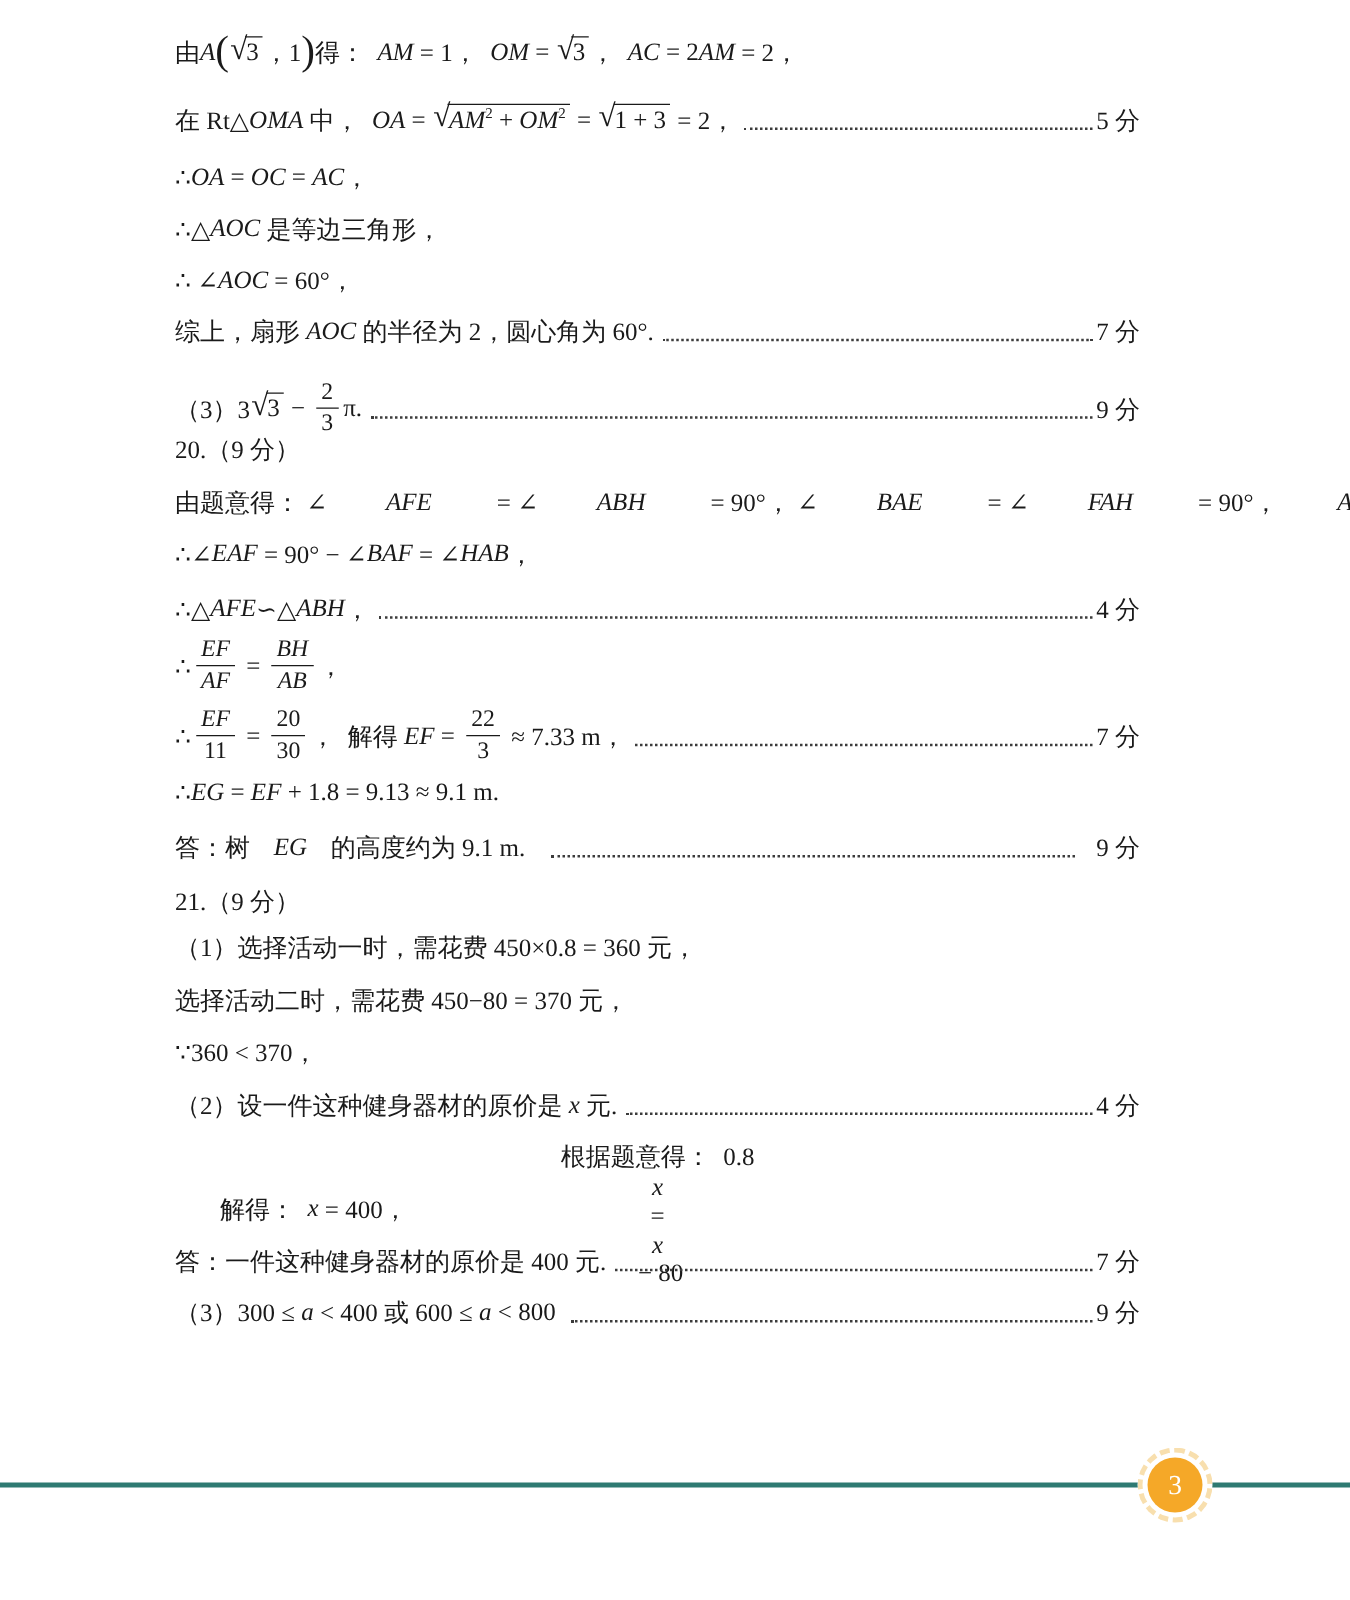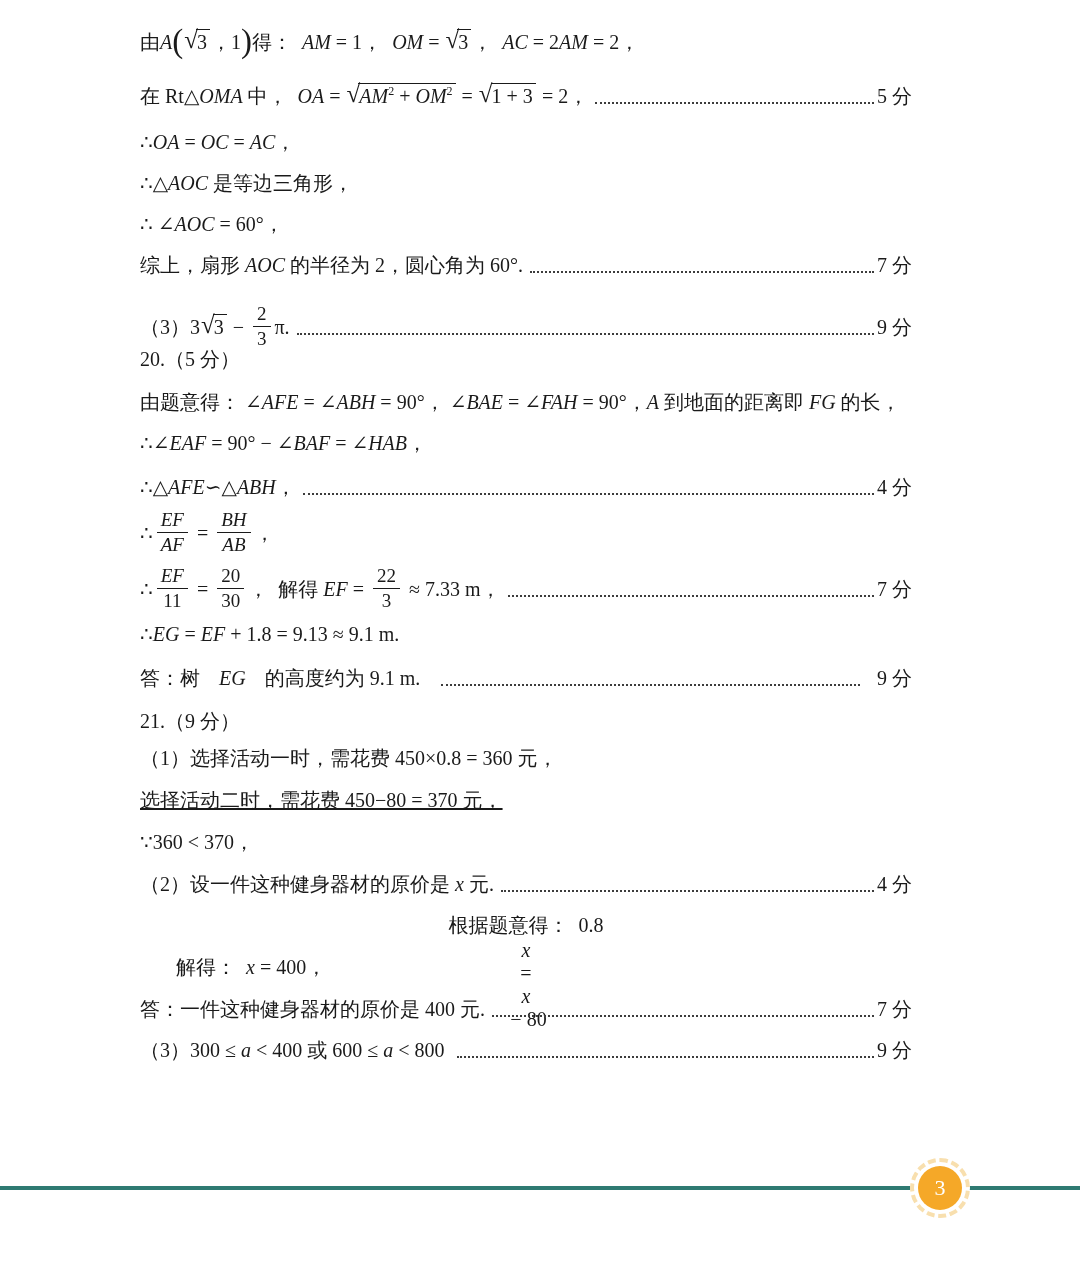--- a/index.html
+++ b/index.html
@@ -26,30 +26,30 @@
   }
   
   .line:nth-child(1){top:22px;height:40px;}
   .line:nth-child(2){top:74px;height:44px;}
   .line:nth-child(3){top:128px;height:28px;}
   .line:nth-child(4){top:169px;height:28px;}
   .line:nth-child(5){top:210px;height:28px;}
   .line:nth-child(6){top:251px;height:28px;align-items:center;}
   .line:nth-child(7){top:284px;height:54px;margin-top:16px;}
   .line:nth-child(8){top:345px;height:28px;}
-  .line:nth-child(9){top:388px;height:28px;}
+  .line:nth-child(9){top:388px;height:28px;gap:47px;}
   .line:nth-child(10){top:429px;height:28px;}
   .line:nth-child(11){top:473px;height:28px;}
   .line:nth-child(12){top:506px;height:54px;}
   .line:nth-child(13){top:562px;height:54px;}
   .line:nth-child(14){top:620px;height:28px;}
   .line:nth-child(15){top:664px;height:28px;gap:14px;}
   .line:nth-child(16){top:707px;height:28px;}
   .line:nth-child(17){top:744px;height:28px;}
-  .line:nth-child(18){top:786px;height:28px;text-decoration:underline;}
+  .line:nth-child(18){top:786px;height:28px;}
   .line:nth-child(19){top:828px;height:28px;}
   .line:nth-child(20){top:870px;height:28px;}
   .line:nth-child(21){top:912px;height:28px;flex-direction:column;}
   .line:nth-child(22){top:953px;height:28px;margin-left:36px;}
   .line:nth-child(23){top:995px;height:28px;}
   .line:nth-child(24){top:1036px;height:28px;justify-content:flex-end;}
   .line:nth-child(25){top:1052px;height:28px;}
 
   .tok{display:inline;}
   .tok.v{font-style:italic;}
@@ -99,21 +99,21 @@
 
 <div class="page">
   <div class="doc-lines">
       <div class="line"><span class="tok t">由</span><span class="tok v">A</span><span class="tok big">(</span><span class="sqrt"><span class="rad">√</span><span class="bar"><span class="tok t">3</span></span></span><span class="tok t">，1</span><span class="tok big">)</span><span class="tok t">得：  </span><span class="tok v">AM</span><span class="tok t"> = 1，  </span><span class="tok v">OM</span><span class="tok t"> = </span><span class="sqrt"><span class="rad">√</span><span class="bar"><span class="tok t">3</span></span></span><span class="tok t">，  </span><span class="tok v">AC</span><span class="tok t"> = 2</span><span class="tok v">AM</span><span class="tok t"> = 2，</span></div>
       <div class="line"><span class="tok t">在 Rt△</span><span class="tok v">OMA</span><span class="tok t"> 中，  </span><span class="tok v">OA</span><span class="tok t"> = </span><span class="sqrt"><span class="rad">√</span><span class="bar"><span class="tok v">AM</span><span class="tok sup">2</span><span class="tok t"> + </span><span class="tok v">OM</span><span class="tok sup">2</span></span></span><span class="tok t"> = </span><span class="sqrt"><span class="rad">√</span><span class="bar"><span class="tok t">1 + 3</span></span></span><span class="tok t"> = 2，</span><span class="dots"></span><span class="score">5 分</span></div>
       <div class="line"><span class="tok t">∴</span><span class="tok v">OA</span><span class="tok t"> = </span><span class="tok v">OC</span><span class="tok t"> = </span><span class="tok v">AC</span><span class="tok t">，</span></div>
       <div class="line"><span class="tok t">∴△</span><span class="tok v">AOC</span><span class="tok t"> 是等边三角形，</span></div>
       <div class="line"><span class="tok t">∴ ∠</span><span class="tok v">AOC</span><span class="tok t"> = 60°，</span></div>
       <div class="line"><span class="tok t">综上，扇形 </span><span class="tok v">AOC</span><span class="tok t"> 的半径为 2，圆心角为 60°.</span><span class="dots"></span><span class="score">7 分</span></div>
       <div class="line"><span class="tok t">（3）3</span><span class="sqrt"><span class="rad">√</span><span class="bar"><span class="tok t">3</span></span></span><span class="tok t"> − </span><span class="frac"><span class="num"><span class="tok t">2</span></span><span class="den"><span class="tok t">3</span></span></span><span class="tok t">π.</span><span class="dots"></span><span class="score">9 分</span></div>
-      <div class="line"><span class="tok t">20.（5 分）</span></div>
+      <div class="line"><span class="tok t">20.（9 分）</span></div>
       <div class="line"><span class="tok t">由题意得： ∠</span><span class="tok v">AFE</span><span class="tok t"> = ∠</span><span class="tok v">ABH</span><span class="tok t"> = 90°， ∠</span><span class="tok v">BAE</span><span class="tok t"> = ∠</span><span class="tok v">FAH</span><span class="tok t"> = 90°，</span><span class="tok v">A</span><span class="tok t"> 到地面的距离即 </span><span class="tok v">FG</span><span class="tok t"> 的长，</span></div>
       <div class="line"><span class="tok t">∴∠</span><span class="tok v">EAF</span><span class="tok t"> = 90° − ∠</span><span class="tok v">BAF</span><span class="tok t"> = ∠</span><span class="tok v">HAB</span><span class="tok t">，</span></div>
       <div class="line"><span class="tok t">∴△</span><span class="tok v">AFE</span><span class="tok t">∽△</span><span class="tok v">ABH</span><span class="tok t">，</span><span class="dots"></span><span class="score">4 分</span></div>
       <div class="line"><span class="tok t">∴</span><span class="frac"><span class="num"><span class="tok v">EF</span></span><span class="den"><span class="tok v">AF</span></span></span><span class="tok t"> = </span><span class="frac"><span class="num"><span class="tok v">BH</span></span><span class="den"><span class="tok v">AB</span></span></span><span class="tok t">，</span></div>
       <div class="line"><span class="tok t">∴</span><span class="frac"><span class="num"><span class="tok v">EF</span></span><span class="den"><span class="tok t">11</span></span></span><span class="tok t"> = </span><span class="frac"><span class="num"><span class="tok t">20</span></span><span class="den"><span class="tok t">30</span></span></span><span class="tok t">，  解得 </span><span class="tok v">EF</span><span class="tok t"> = </span><span class="frac"><span class="num"><span class="tok t">22</span></span><span class="den"><span class="tok t">3</span></span></span><span class="tok t"> ≈ 7.33 m，</span><span class="dots"></span><span class="score">7 分</span></div>
       <div class="line"><span class="tok t">∴</span><span class="tok v">EG</span><span class="tok t"> = </span><span class="tok v">EF</span><span class="tok t"> + 1.8 = 9.13 ≈ 9.1 m.</span></div>
       <div class="line"><span class="tok t">答：树 </span><span class="tok v">EG</span><span class="tok t"> 的高度约为 9.1 m.</span><span class="dots"></span><span class="score">9 分</span></div>
       <div class="line"><span class="tok t">21.（9 分）</span></div>
       <div class="line"><span class="tok t">（1）选择活动一时，需花费 450×0.8 = 360 元，</span></div>
       <div class="line"><span class="tok t">选择活动二时，需花费 450−80 = 370 元，</span></div>

